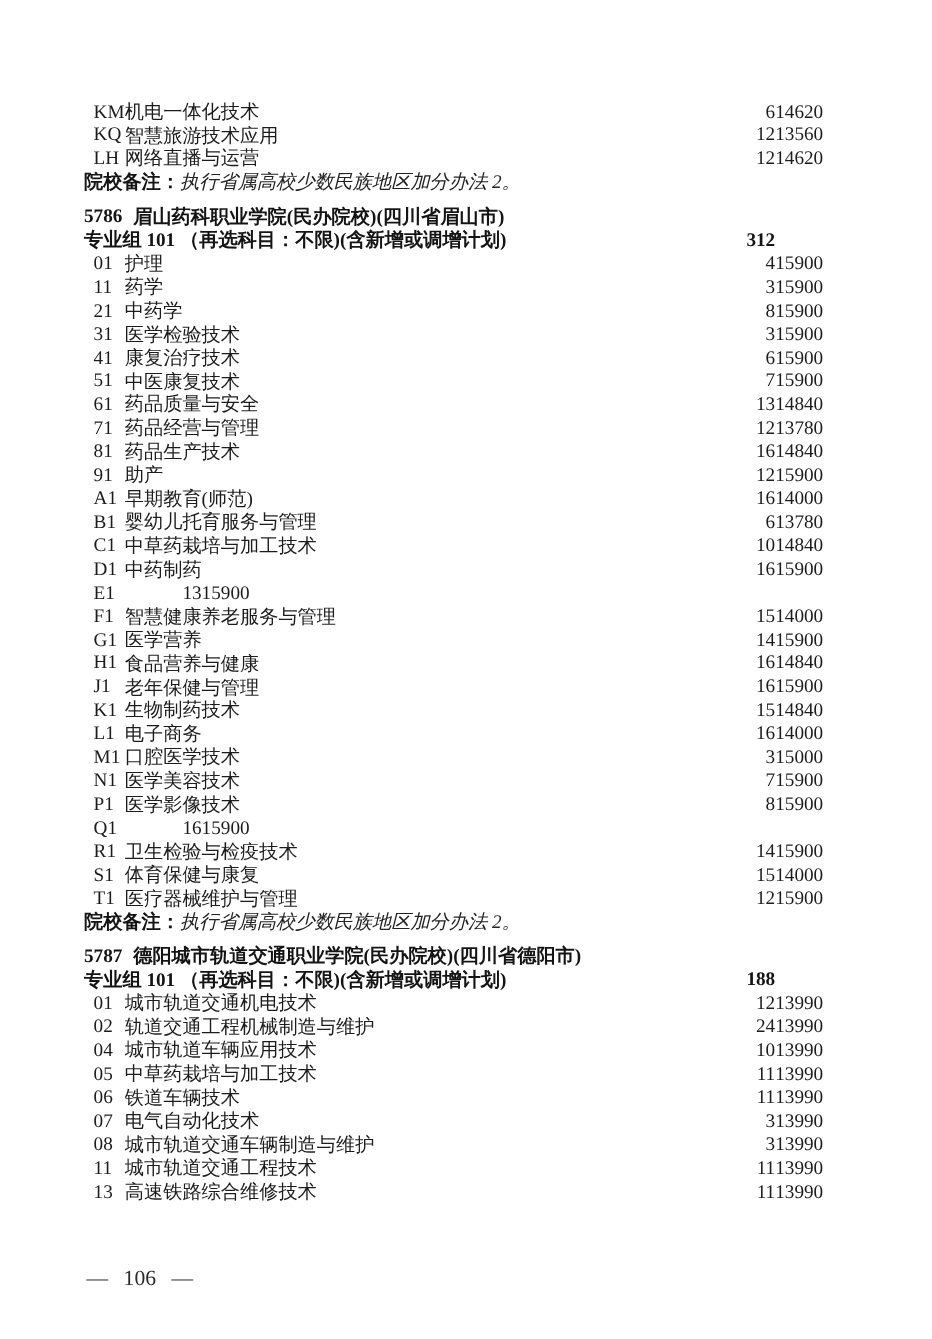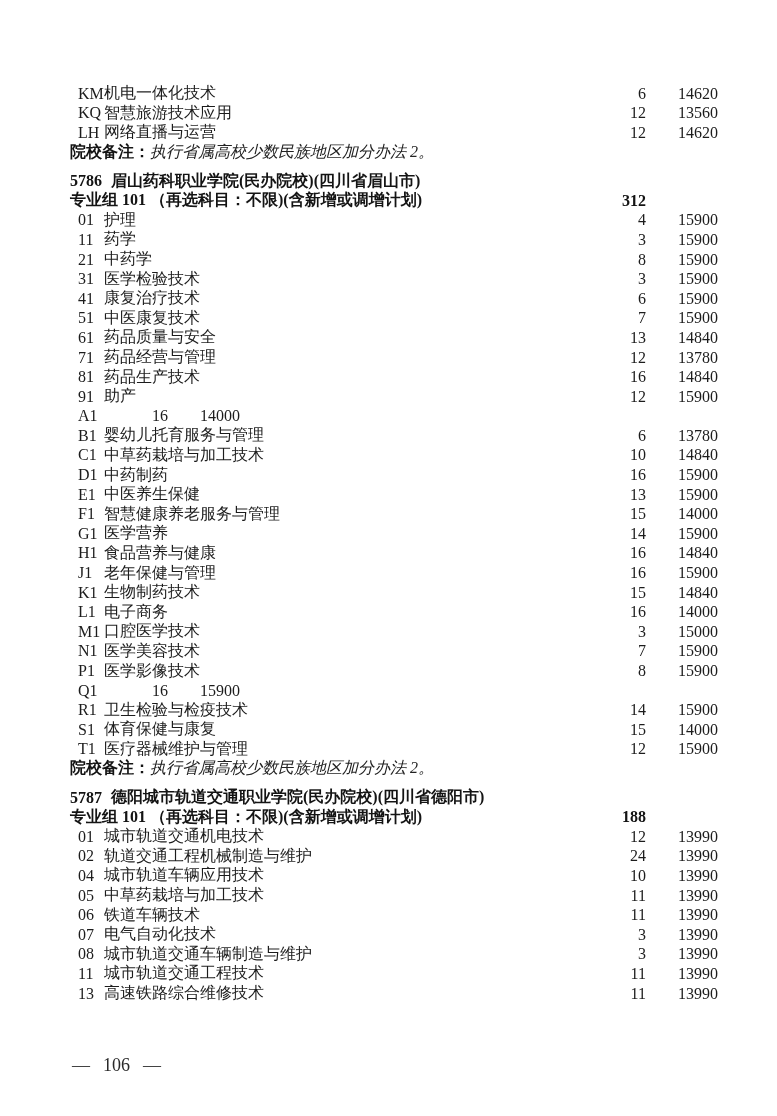--- a/index.html
+++ b/index.html
@@ -32,21 +32,21 @@
   .inst, .group {
     font-family: Liberation Serif, serif;
     font-weight: 700;
     color: #141414;
   }
   .inst-code { margin-right: 9px; }
   .row { padding-left: 8px; }
   .code { flex: 0 0 26px; }
   .major { flex: 1 1 auto; overflow: hidden; }
   .plan { flex: 0 0 64px; text-align: right; }
-  .fee  { flex: 0 0 72px; text-align: right; }
+  .fee  { flex: 0 0 72px; }
   .gtext { flex: 1 1 auto; }
   .remark .rlabel {
     font-family: "Liberation Sans", "DejaVu Sans", sans-serif;
     font-weight: 700;
     color: #141414;
   }
   .remark .rtext { font-style: italic; color: #222; }
   .footer {
     position: absolute;
     left: 72px;
@@ -153,20 +153,21 @@
           <span class="fee">14840</span>
         </div>
         <div class="line row">
           <span class="code">91</span>
           <span class="major">助产</span>
           <span class="plan">12</span>
           <span class="fee">15900</span>
         </div>
         <div class="line row">
           <span class="code">A1</span>
+          <span class="major">早期教育(师范)</span>
           <span class="plan">16</span>
           <span class="fee">14000</span>
         </div>
         <div class="line row">
           <span class="code">B1</span>
           <span class="major">婴幼儿托育服务与管理</span>
           <span class="plan">6</span>
           <span class="fee">13780</span>
         </div>
         <div class="line row">
@@ -176,21 +177,20 @@
           <span class="fee">14840</span>
         </div>
         <div class="line row">
           <span class="code">D1</span>
           <span class="major">中药制药</span>
           <span class="plan">16</span>
           <span class="fee">15900</span>
         </div>
         <div class="line row">
           <span class="code">E1</span>
-          <span class="major">中医养生保健</span>
           <span class="plan">13</span>
           <span class="fee">15900</span>
         </div>
         <div class="line row">
           <span class="code">F1</span>
           <span class="major">智慧健康养老服务与管理</span>
           <span class="plan">15</span>
           <span class="fee">14000</span>
         </div>
         <div class="line row">

